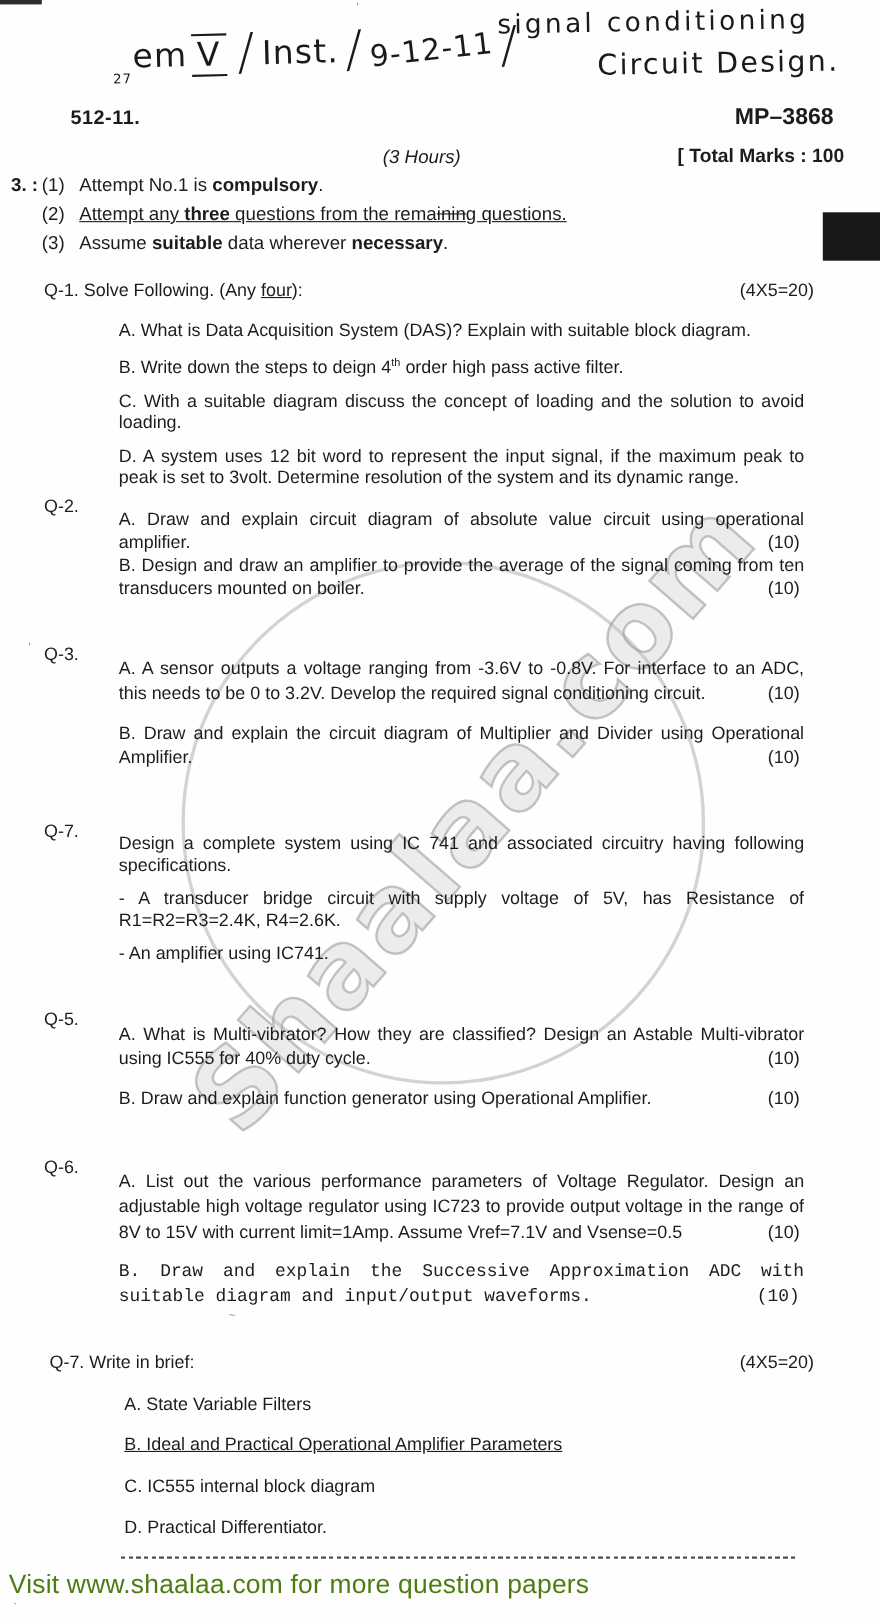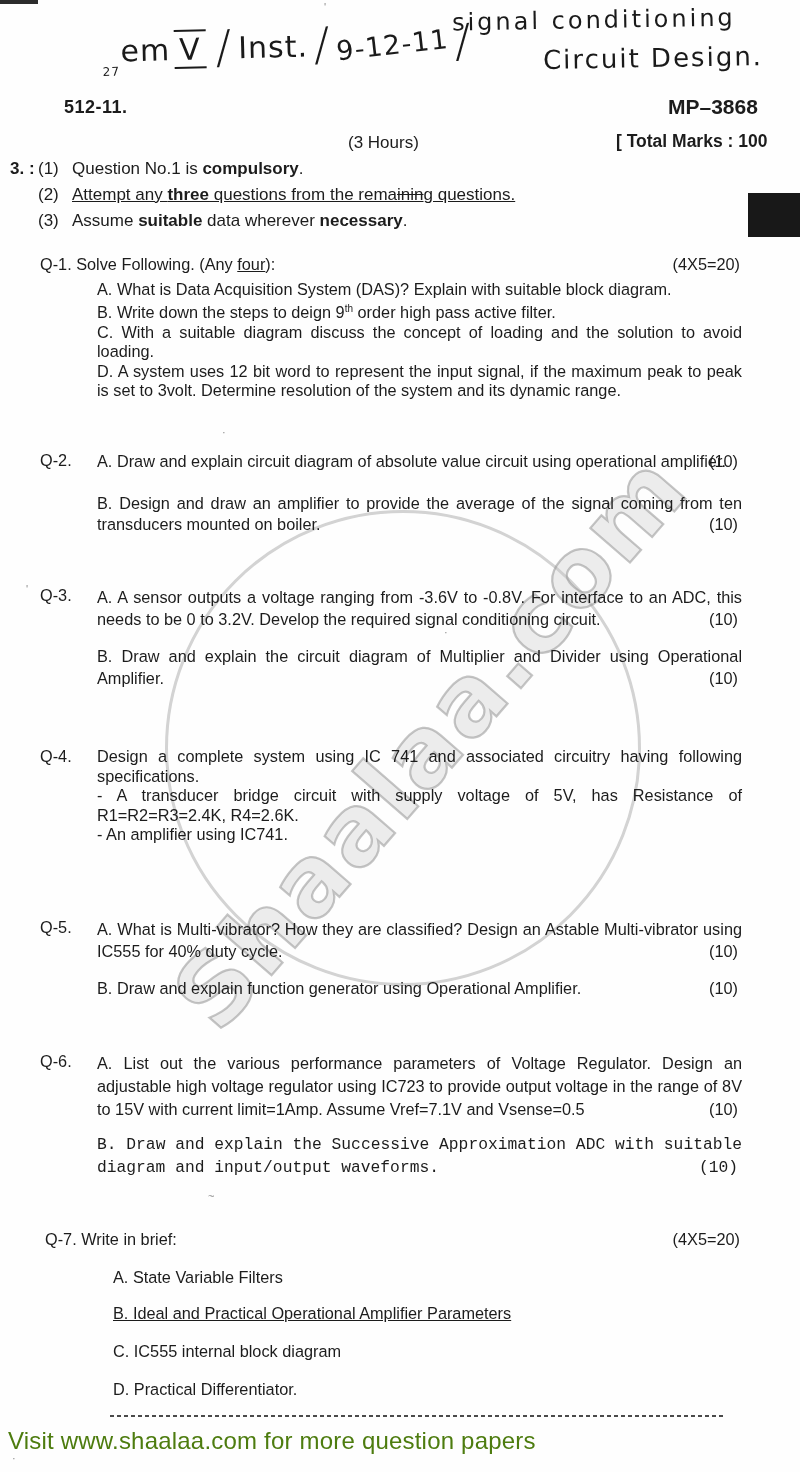--- a/index.html
+++ b/index.html
@@ -15,31 +15,31 @@
   .hw-ref{left:102px;top:14px;font-size:30px;letter-spacing:1px;transform:rotate(-1.5deg);white-space:nowrap;}
   .hw-sub{font-size:12px;position:relative;top:14px;margin-right:1px;}
   .hw-roman{border-top:2.5px solid #1a1a1a;border-bottom:2.5px solid #1a1a1a;padding:0 5px;margin:0 4px;}
   .hw-slash{font-size:46px;font-weight:200;position:relative;top:4px;margin:0 6px;}
   .hw-date{display:inline-block;transform:rotate(-5deg);font-size:27px;}
   .hw-subj1{left:452px;top:6px;font-size:24px;letter-spacing:3px;transform:rotate(-1deg);white-space:nowrap;}
   .hw-subj2{left:543px;top:43px;font-size:26px;letter-spacing:2px;transform:rotate(-1deg);white-space:nowrap;}
   
   .paper-code{left:64px;top:97px;font-size:18px;font-weight:bold;letter-spacing:.5px;}
   .paper-number{left:668px;top:95px;font-size:21px;font-weight:bold;}
-  .duration{left:348px;top:133px;font-size:17px;}
+  .duration{left:348px;top:133px;font-size:17px;font-style:italic;}
   .total-marks{left:616px;top:131px;font-size:17.5px;font-weight:bold;}
   
   .instr-prefix{left:10px;top:159px;font-size:17px;font-weight:bold;}
   .instr-line{left:38px;font-size:17px;white-space:nowrap;}
   .instr-num{display:inline-block;width:34px;}
   
   .qlabel{left:40px;font-size:16.3px;}
   .qhead{left:40px;width:700px;font-size:16.3px;}
   .qbody{left:97px;width:645px;font-size:16.3px;text-align:justify;}
-  .para{position:relative;margin:0;text-align:justify;}
+  .para{position:relative;margin:11px;text-align:justify;}
   .marks{position:absolute;right:4px;bottom:0;text-align:right;}
   .marks-inline{position:absolute;right:0;top:0;}
   .sup{vertical-align:super;font-size:10px;}
   .u{text-decoration:underline;}
   .b{font-weight:bold;}
   .strike{text-decoration:line-through;}
   .q7-item{left:113px;font-size:16.3px;white-space:nowrap;}
   
   .wm-circle{left:165px;top:510px;width:470px;height:470px;border:3px solid rgba(168,168,168,.5);border-radius:50%;}
   .wm-text{
@@ -80,57 +80,57 @@
 <div class="abs hw hw-subj1">signal conditioning</div>
 <div class="abs hw hw-subj2">Circuit Design.</div>
 
 <div class="abs paper-code">512-11.</div>
 <div class="abs paper-number">MP–3868</div>
 <div class="abs duration">(3 Hours)</div>
 <div class="abs total-marks">[ Total Marks : 100</div>
 
 <div class="abs instr-prefix">3. :</div>
 <div class="abs instr-line" style="top:159px;">
-  <span class="instr-num">(1)</span><span>Question No.1 is </span><span class="b">compulsory</span><span>.</span>
+  <span class="instr-num">(1)</span><span>Attempt No.1 is </span><span class="b">compulsory</span><span>.</span>
 </div>
 <div class="abs instr-line" style="top:185px;text-decoration:underline;">
   <span class="instr-num">(2)</span><span>Attempt any </span><span class="b">three</span><span> questions from the rema</span><span class="strike">inin</span><span>g questions.</span>
 </div>
 <div class="abs instr-line" style="top:211px;">
   <span class="instr-num">(3)</span><span>Assume </span><span class="b">suitable</span><span> data wherever </span><span class="b">necessary</span><span>.</span>
 </div>
 
 <div class="abs qhead" style="top:255px;">
   <span>Q-1. Solve Following. (Any </span><span class="u">four</span><span>):</span>
   <span class="marks-inline">(4X5=20)</span>
 </div>
 <div class="abs qbody" style="top:280px;line-height:19.3px;">
   <p class="para">A. What is Data Acquisition System (DAS)? Explain with suitable block diagram.</p>
-  <p class="para"><span>B. Write down the steps to deign 9</span><span class="sup">th</span><span> order high pass active filter.</span></p>
+  <p class="para"><span>B. Write down the steps to deign 4</span><span class="sup">th</span><span> order high pass active filter.</span></p>
   <p class="para">C. With a suitable diagram discuss the concept of loading and the solution to avoid loading.</p>
   <p class="para">D. A system uses 12 bit word to represent the input signal, if the maximum peak to peak is set to 3volt. Determine resolution of the system and its dynamic range.</p>
 </div>
 
 <div class="abs qlabel" style="top:451px;">Q-2.</div>
 <div class="abs qbody" style="top:451px;line-height:21px;">
   <p class="para"><span>A. Draw and explain circuit diagram of absolute value circuit using operational amplifier.</span><span class="marks">(10)</span></p>
 </div>
 <div class="abs qbody" style="top:493px;line-height:21px;">
   <p class="para"><span>B. Design and draw an amplifier to provide the average of the signal coming from ten transducers mounted on boiler.</span><span class="marks">(10)</span></p>
 </div>
 
 <div class="abs qlabel" style="top:586px;">Q-3.</div>
 <div class="abs qbody" style="top:586px;line-height:22px;">
   <p class="para"><span>A. A sensor outputs a voltage ranging from -3.6V to -0.8V. For interface to an ADC, this needs to be 0 to 3.2V. Develop the required signal conditioning circuit.</span><span class="marks">(10)</span></p>
 </div>
 <div class="abs qbody" style="top:645px;line-height:22px;">
   <p class="para"><span>B. Draw and explain the circuit diagram of Multiplier and Divider using Operational Amplifier.</span><span class="marks">(10)</span></p>
 </div>
 
-<div class="abs qlabel" style="top:747px;">Q-4.</div>
+<div class="abs qlabel" style="top:747px;">Q-7.</div>
 <div class="abs qbody" style="top:747px;line-height:19.6px;">
   <p class="para">Design a complete system using IC 741 and associated circuitry having following specifications.</p>
   <p class="para">- A transducer bridge circuit with supply voltage of 5V, has Resistance of R1=R2=R3=2.4K, R4=2.6K.</p>
   <p class="para">- An amplifier using IC741.</p>
 </div>
 
 <div class="abs qlabel" style="top:918px;">Q-5.</div>
 <div class="abs qbody" style="top:918px;line-height:22px;">
   <p class="para"><span>A. What is Multi-vibrator? How they are classified? Design an Astable Multi-vibrator using IC555 for 40% duty cycle.</span><span class="marks">(10)</span></p>
 </div>

